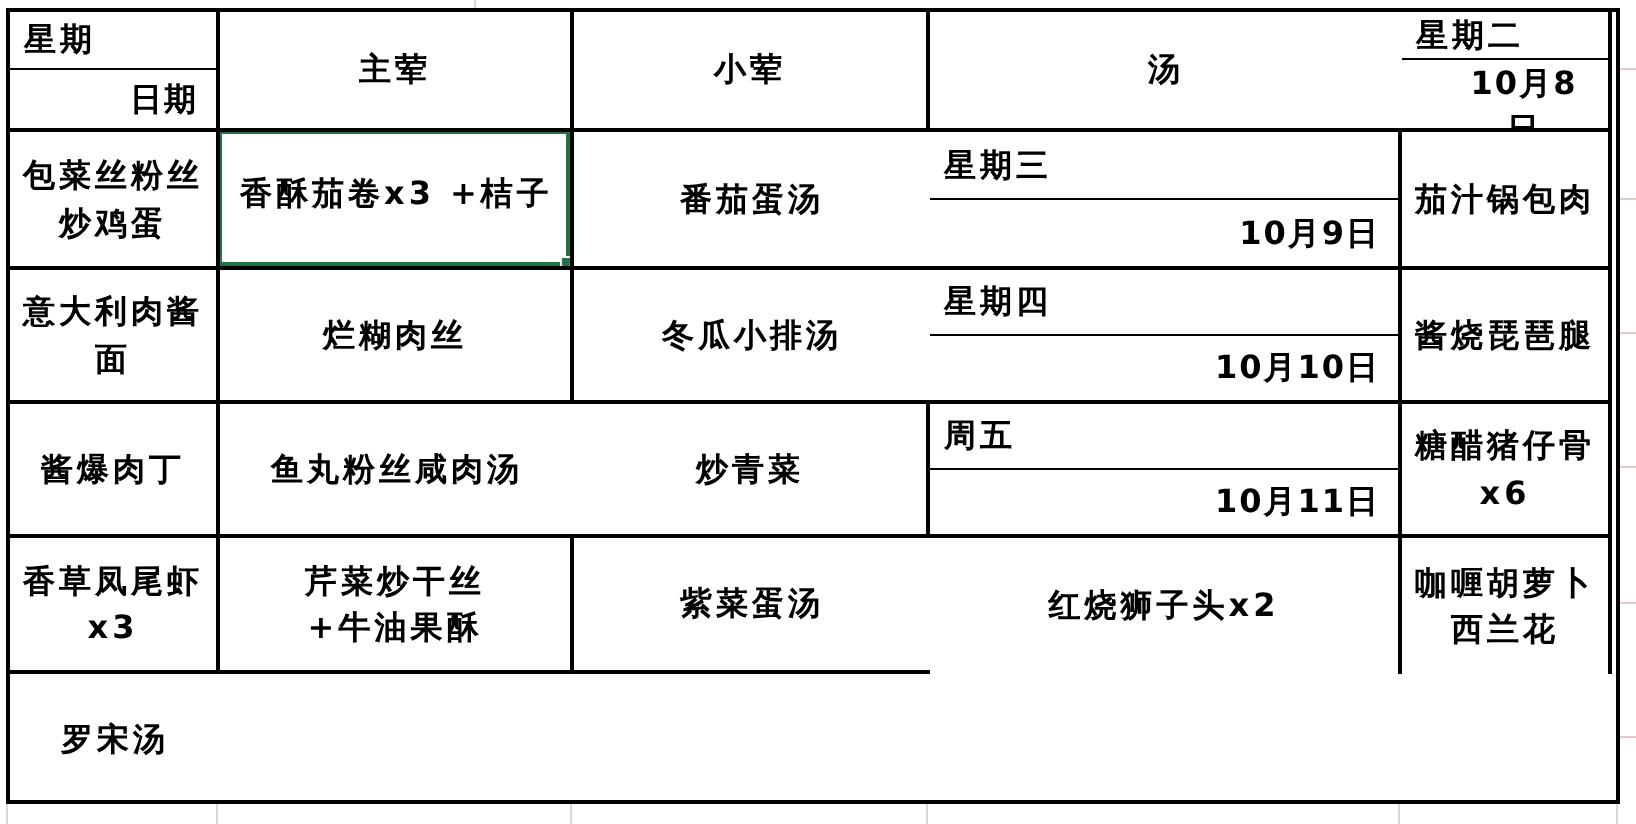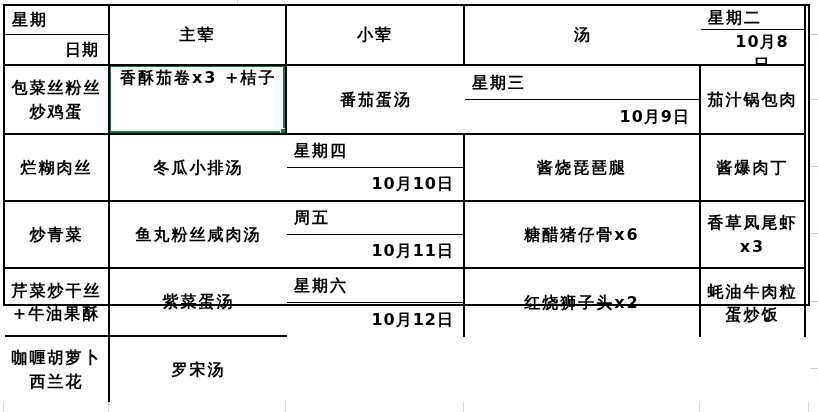--- a/index.html
+++ b/index.html
@@ -2,21 +2,21 @@
 <html><head>
 <meta charset="utf-8">
 <style>
   html,body{margin:0;padding:0;background:#ffffff;}
   #canvas{
     position:relative;width:818px;height:412px;background:#ffffff;overflow:hidden;
     font-family:"DejaVu Sans","Liberation Sans",sans-serif;color:#000;
   }
   
   #menu-table{
-    position:absolute;left:3px;top:4px;width:807px;height:302px;
+    position:absolute;left:3px;top:4px;width:807px;height:398px;
     box-sizing:border-box;border:2px solid #000;background:#fff;
     display:grid;
     grid-template-columns:105px 177px 178px 236px 105px;
     grid-template-rows:60px 69px 67px 67px 68px 65px;
   }
   .cell{
     box-sizing:border-box;border-right:2px solid #000;border-bottom:2px solid #000;
     display:flex;align-items:center;justify-content:center;text-align:center;
     font-size:16px;font-weight:bold;letter-spacing:2px;line-height:1.45;
     overflow:hidden;
@@ -25,21 +25,21 @@
   .cell.last-row{border-bottom:none;}
   
   .daycell{flex-direction:column;align-items:stretch;justify-content:stretch;padding:0;}
   .daycell .half{
     box-sizing:border-box;flex:1 1 50%;display:flex;align-items:center;
     font-size:16px;font-weight:bold;padding-left:28px;
   }
   .daycell .half.top{border-bottom:1px solid #000;justify-content:flex-start;padding-left:7px;letter-spacing:2px;}
   .daycell .half.bottom{justify-content:flex-end;padding-right:9px;letter-spacing:1px;}
   
-  .veg-selected{position:relative;align-items:flex-start;justify-content:flex-start;text-align:left;padding:0 4px 5px 10px;}
+  .veg-selected{position:relative;align-items:center;justify-content:flex-start;text-align:left;padding:0 4px 5px 10px;}
   .sel-border{
     position:absolute;left:-1px;top:-1px;right:0;bottom:0;
     border:2px solid #217346;pointer-events:none;z-index:3;
   }
   .sel-handle{
     position:absolute;right:-3px;bottom:-3px;width:6px;height:6px;
     background:#217346;border:1px solid #fff;z-index:4;
   }
   .multiline{white-space:pre-line;}
   
@@ -85,45 +85,41 @@
       <div class="sel-border" style="border-color: rgb(33, 115, 70);"></div>
       <div class="sel-handle" style="background: rgb(33, 115, 70);"></div>
     </div>
     <div class="cell last-col">番茄蛋汤</div>
 
     <div class="cell daycell">
       <div class="half top">星期三</div>
       <div class="half bottom">10月9日</div>
     </div>
     <div class="cell">茄汁锅包肉</div>
+    <div class="cell">意大利肉酱面</div>
     <div class="cell">烂糊肉丝</div>
     <div class="cell last-col">冬瓜小排汤</div>
 
     <div class="cell daycell">
       <div class="half top">星期四</div>
       <div class="half bottom">10月10日</div>
     </div>
     <div class="cell">酱烧琵琶腿</div>
     <div class="cell">酱爆肉丁</div>
+    <div class="cell last-col" style="padding:0 4px;">鱼丸粉丝咸肉汤</div>
     <div class="cell">炒青菜</div>
-    <div class="cell last-col" style="padding:0 4px;">鱼丸粉丝咸肉汤</div>
 
     <div class="cell daycell">
       <div class="half top">周五</div>
       <div class="half bottom">10月11日</div>
     </div>
     <div class="cell">糖醋猪仔骨x6</div>
     <div class="cell">香草凤尾虾x3</div>
     <div class="cell multiline">芹菜炒干丝
 +牛油果酥</div>
     <div class="cell last-col">紫菜蛋汤</div>
 
-    <div class="cell daycell last-row">
-      <div class="half top">星期六</div>
-      <div class="half bottom">10月12日</div>
-    </div>
     <div class="cell last-row">红烧狮子头x2</div>
-    <div class="cell last-row">蚝油牛肉粒蛋炒饭</div>
     <div class="cell last-row">咖喱胡萝卜西兰花</div>
     <div class="cell last-row last-col">罗宋汤</div>
 
   </div>
 </div>
 
 </body></html>

